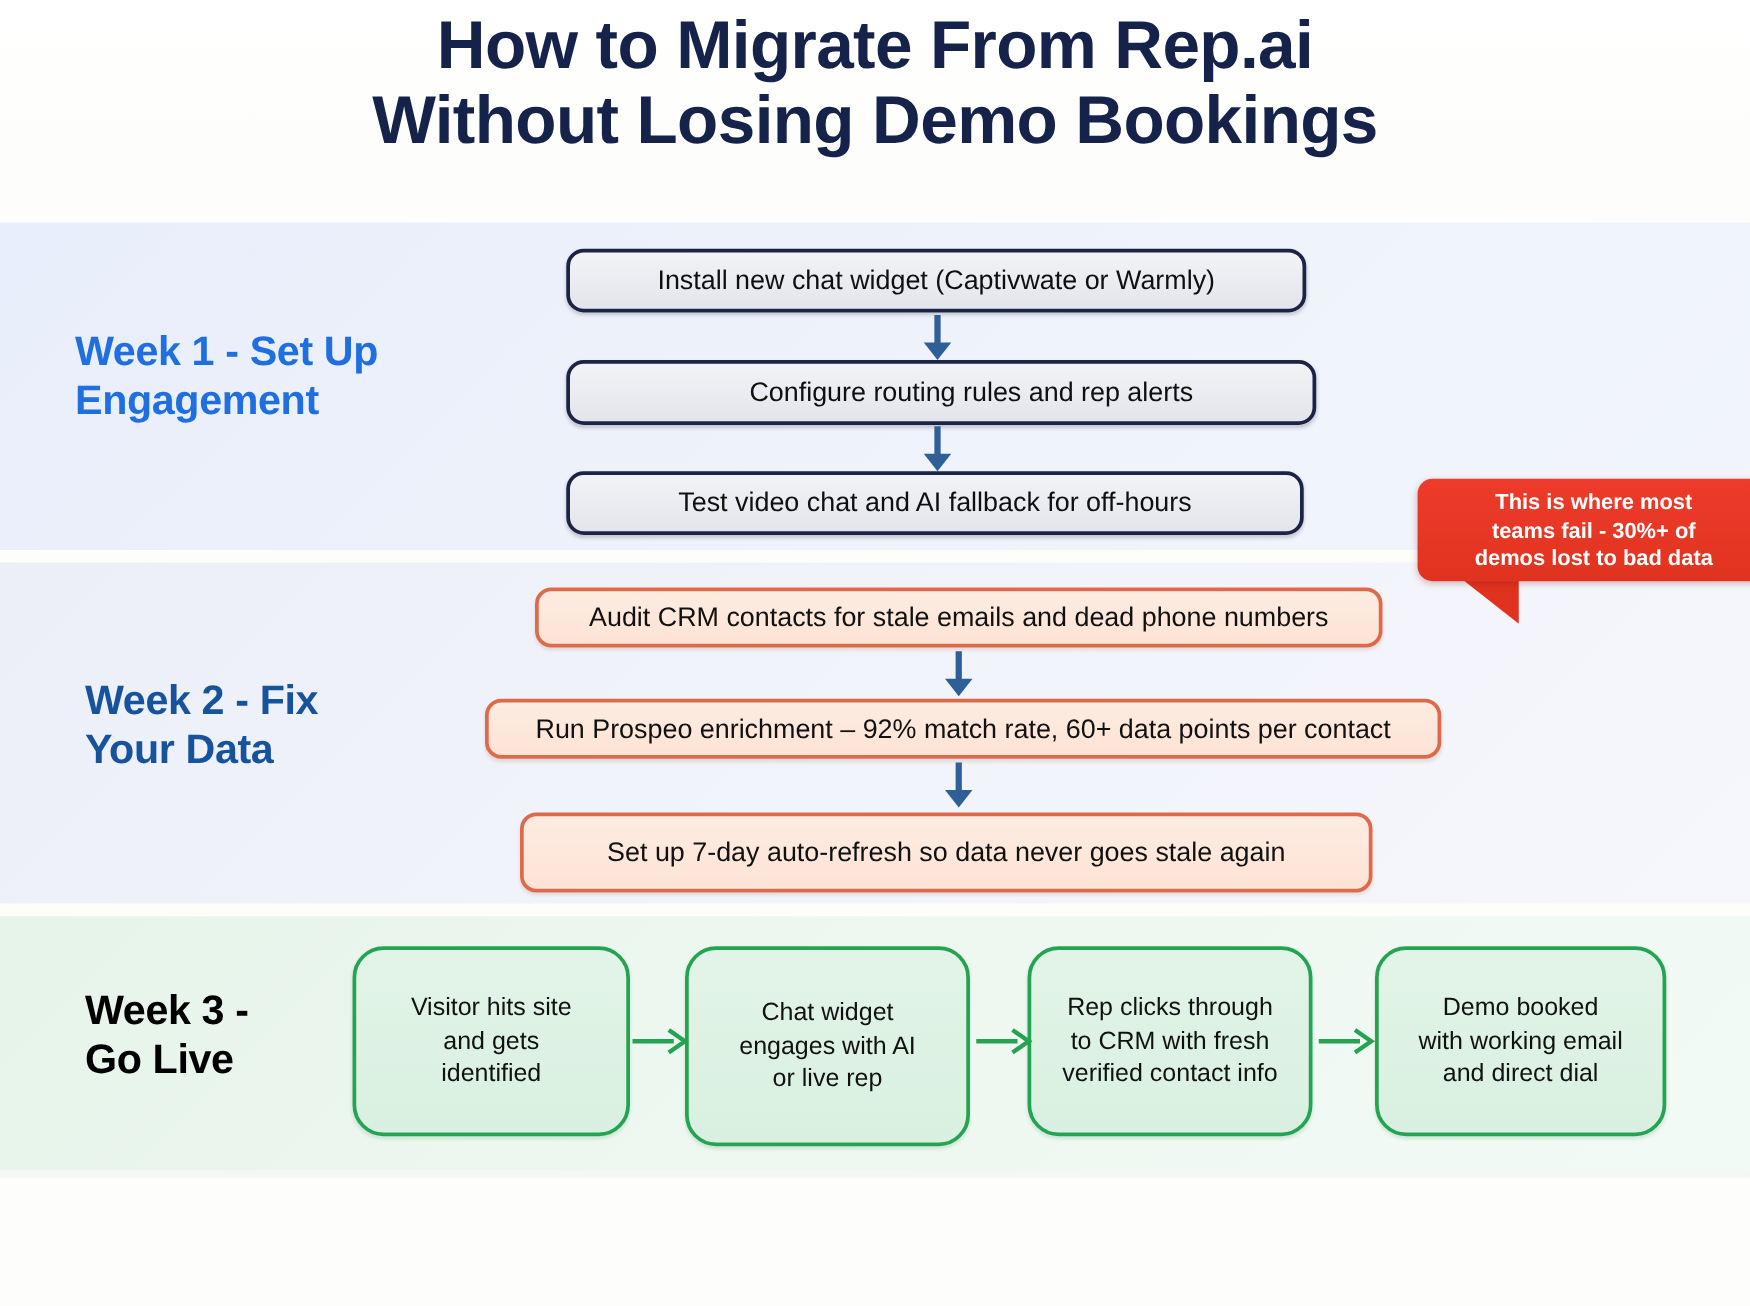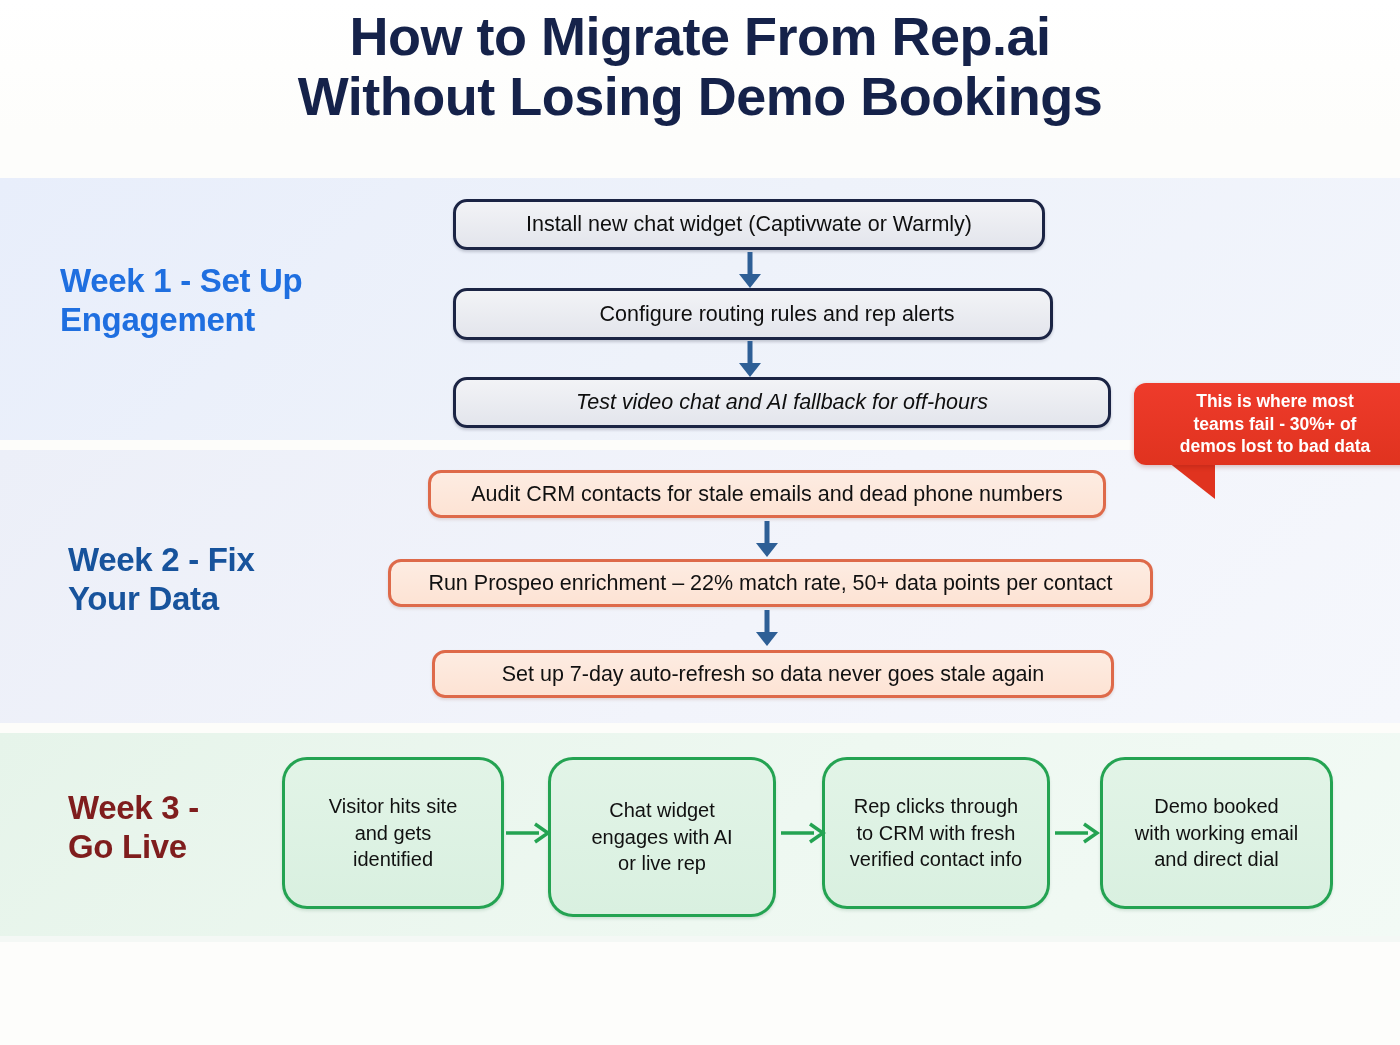--- a/index.html
+++ b/index.html
@@ -72,57 +72,57 @@
   .week-label {
     position: absolute;
     font-size: 33px;
     font-weight: bold;
     line-height: 1.18;
     letter-spacing: -0.3px;
     white-space: pre-line;
   }
   .wl1 { left: 60px; top: 262px; color: #1f6fe0; }
   .wl2 { left: 68px; top: 541px; color: #17539c; }
-  .wl3 { left: 68px; top: 789px; color: #7f1d1d; }
+  .wl3 { left: 68px; top: 789px; color: #000000; }
 
   
   .box-w1 {
     position: absolute;
     box-sizing: border-box;
     border: 3px solid #1b2444;
     border-radius: 14px;
     background: linear-gradient(180deg,#f2f3f6 0%,#e3e5ec 100%);
     display: flex;
     align-items: center;
     justify-content: center;
     color: #0f0f0f;
     font-size: 21.5px;
     box-shadow: 0 2px 3px rgba(20,25,50,0.20);
   }
   .w1b1 { left: 453px; top: 199px; width: 592px; height: 51px; }
   .w1b2 { left: 453px; top: 288px; width: 600px; height: 52px; padding-left: 48px; }
-  .w1b3 { left: 453px; top: 377px; width: 658px; height: 51px; font-style: italic; }
+  .w1b3 { left: 453px; top: 377px; width: 590px; height: 51px; }
 
   
   .box-w2 {
     position: absolute;
     box-sizing: border-box;
     border: 3px solid #de6a4a;
     border-radius: 13px;
     background: linear-gradient(180deg,#fdece2 0%,#fde3d4 100%);
     display: flex;
     align-items: center;
     justify-content: center;
     color: #111111;
     font-size: 21.5px;
     box-shadow: 0 2px 3px rgba(120,60,30,0.14);
   }
   .w2b1 { left: 428px; top: 470px; width: 678px; height: 48px; }
   .w2b2 { left: 388px; top: 559px; width: 765px; height: 48px; }
-  .w2b3 { left: 432px; top: 650px; width: 682px; height: 48px; }
+  .w2b3 { left: 416px; top: 650px; width: 682px; height: 64px; }
 
   
   .box-w3 {
     position: absolute;
     box-sizing: border-box;
     border: 3px solid #24a352;
     border-radius: 25px;
     background: linear-gradient(180deg,#e2f4e7 0%,#d9f0e0 100%);
     display: flex;
     align-items: center;
@@ -238,21 +238,21 @@
   </svg>
 
   <div class="callout-tail"></div>
   <div class="callout">This is where most
 teams fail - 30%+ of
 demos lost to bad data</div>
 
   <div class="week-label wl2">Week 2 - Fix
 Your Data</div>
   <div class="box-w2 w2b1">Audit CRM contacts for stale emails and dead phone numbers</div>
-  <div class="box-w2 w2b2">Run Prospeo enrichment – 22% match rate, 50+ data points per contact</div>
+  <div class="box-w2 w2b2">Run Prospeo enrichment – 92% match rate, 60+ data points per contact</div>
   <div class="box-w2 w2b3">Set up 7-day auto-refresh so data never goes stale again</div>
 
   <svg class="arrow-down ad3" viewBox="0 0 34 40">
     <path d="M17 2 L17 27" stroke="#2e5f96" stroke-width="5" fill="none"></path>
     <path d="M6 24 L17 38 L28 24 Z" fill="#2e5f96"></path>
   </svg>
   <svg class="arrow-down ad4" viewBox="0 0 34 40">
     <path d="M17 2 L17 27" stroke="#2e5f96" stroke-width="5" fill="none"></path>
     <path d="M6 24 L17 38 L28 24 Z" fill="#2e5f96"></path>
   </svg>

